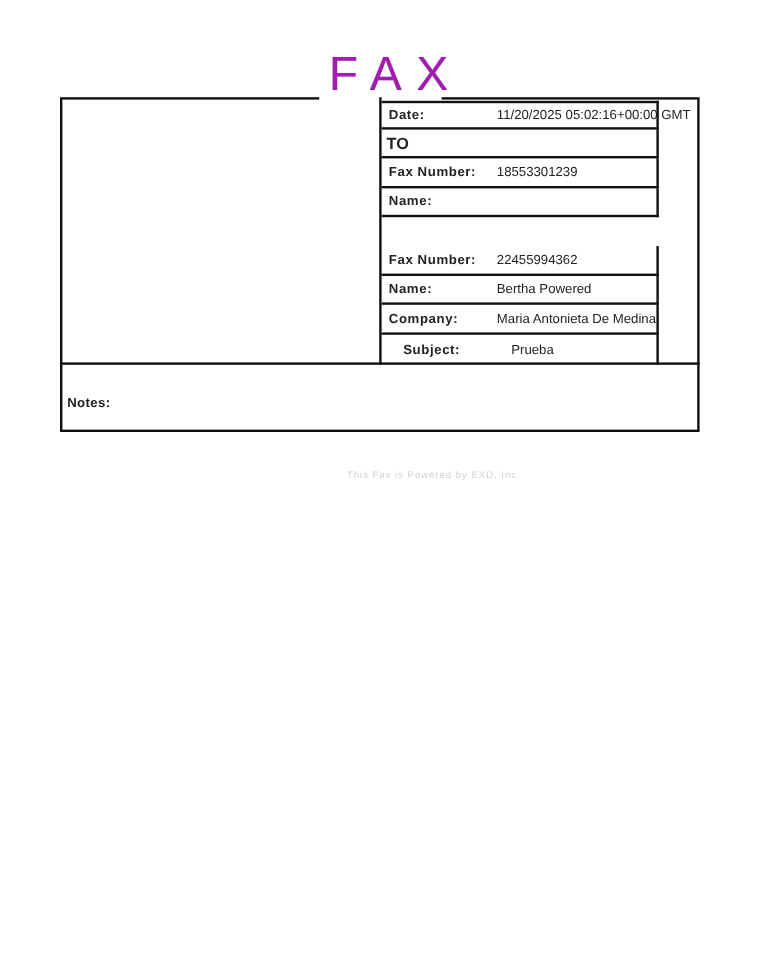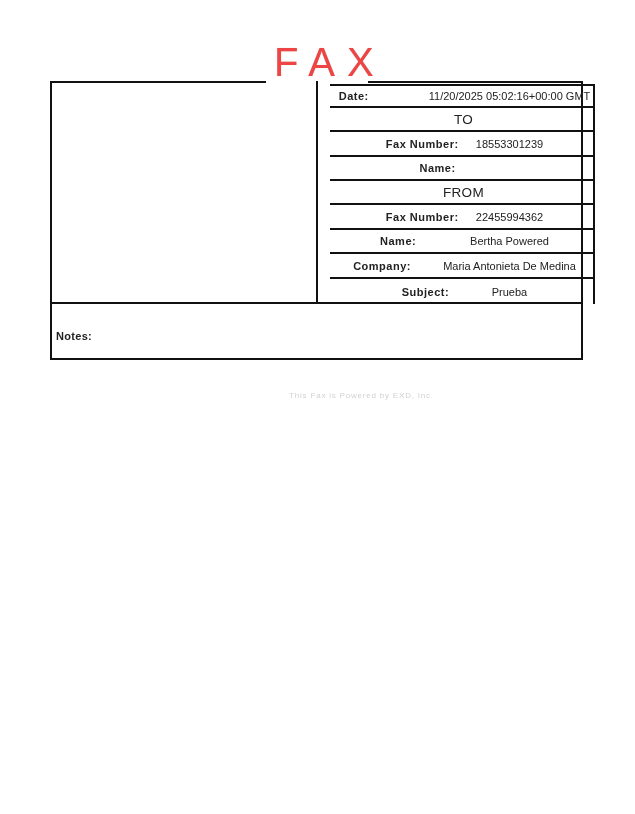--- a/index.html
+++ b/index.html
@@ -18,21 +18,21 @@
     .fax-title {
       position: absolute;
       left: 266px;
       top: 40px;
       width: 104px;
       text-align: center;
       font-family: "Liberation Sans", sans-serif;
       font-size: 40px;
       font-weight: normal;
       letter-spacing: 12px;
-      color: #ef4444;
+      color: #a21caf;
       line-height: 44px;
       text-indent: 8px;
       text-shadow: 0 0 1px #c0c0c0;
     }
     .outer-box {
       position: absolute;
       left: 50px;
       top: 81px;
       width: 533px;
       height: 279px;
@@ -58,46 +58,45 @@
       position: absolute;
       left: 316px;
       top: 81px;
       width: 267px;
       height: 223px;
       box-sizing: border-box;
       border-left: 2px solid #111;
     }
     .row {
       position: absolute;
-      left: 12px;
-      width: 265px;
+      left: 0;
+      width: 231px;
       box-sizing: border-box;
       border-bottom: 2px solid #111;
       border-right: 2px solid #111;
       display: flex;
       align-items: center;
-      justify-content: center;
     }
     .row .label {
       width: 90px;
       padding-left: 6px;
       font-size: 11px;
       font-weight: bold;
       letter-spacing: 0.5px;
       color: #222;
       flex: none;
     }
     .row .value {
       font-size: 11px;
       color: #222;
       white-space: nowrap;
     }
     .row.section .label {
       font-size: 13.5px;
-      font-weight: normal;
+      font-weight: bold;
       padding-left: 4px;
       width: auto;
       letter-spacing: 0.3px;
     }
     .divider-h {
       position: absolute;
       left: 50px;
       top: 302px;
       width: 533px;
       height: 2px;
@@ -144,36 +143,33 @@
     <span class="label">TO</span>
   </div>
   <div class="row" style="top:51px;height:25px;">
     <span class="label">Fax Number:</span>
     <span class="value">18553301239</span>
   </div>
   <div class="row" style="top:76px;height:24px;">
     <span class="label">Name:</span>
     <span class="value"></span>
   </div>
-  <div class="row section" style="top:100px;height:24px;">
-    <span class="label">FROM</span>
-  </div>
   <div class="row" style="top:124px;height:25px;">
     <span class="label">Fax Number:</span>
     <span class="value">22455994362</span>
   </div>
   <div class="row" style="top:149px;height:24px;">
     <span class="label">Name:</span>
     <span class="value">Bertha Powered</span>
   </div>
   <div class="row" style="top:173px;height:25px;">
     <span class="label">Company:</span>
     <span class="value">Maria Antonieta De Medina</span>
   </div>
-  <div class="row" style="top:198px;height:25px;border-bottom:none;">
+  <div class="row" style="top:198px;height:25px;border-bottom:none;padding-left:12px;">
     <span class="label">Subject:</span>
     <span class="value">Prueba</span>
   </div>
 </div>
 
 <div class="divider-h"></div>
 
 <div class="notes-label">Notes:</div>
 
 <div class="footer">This Fax is Powered by EXD, Inc.</div>

